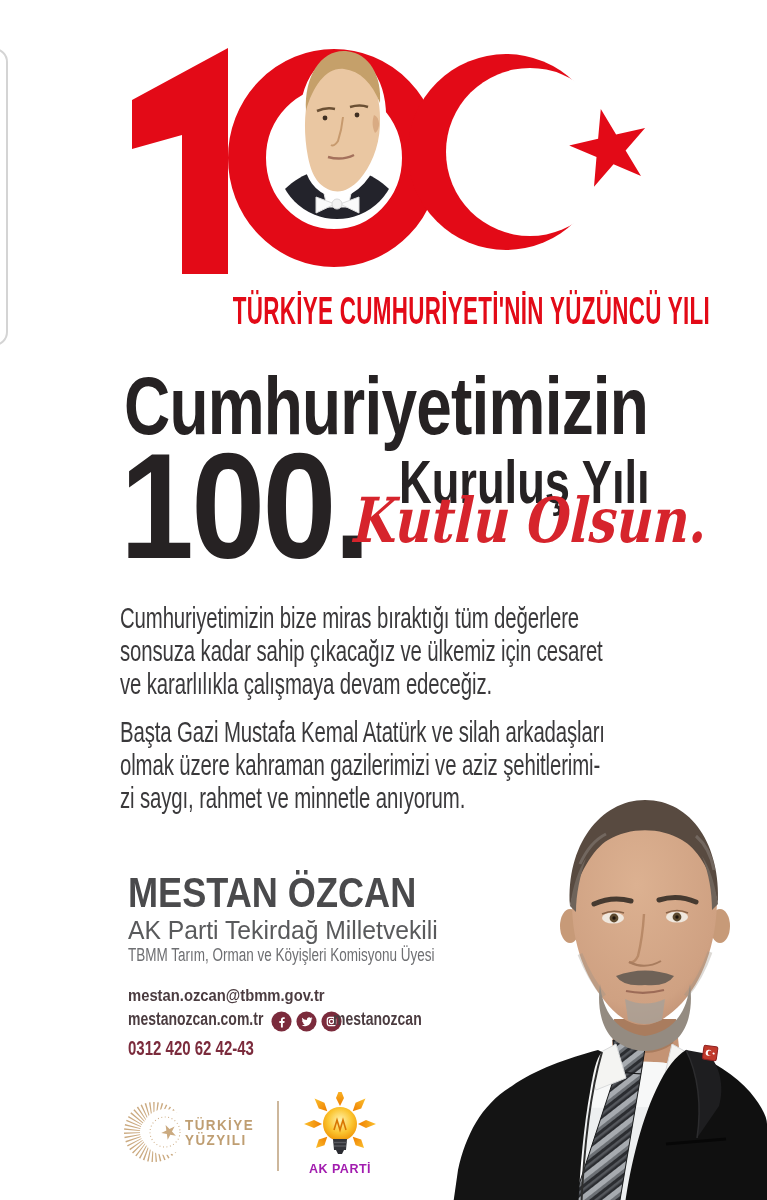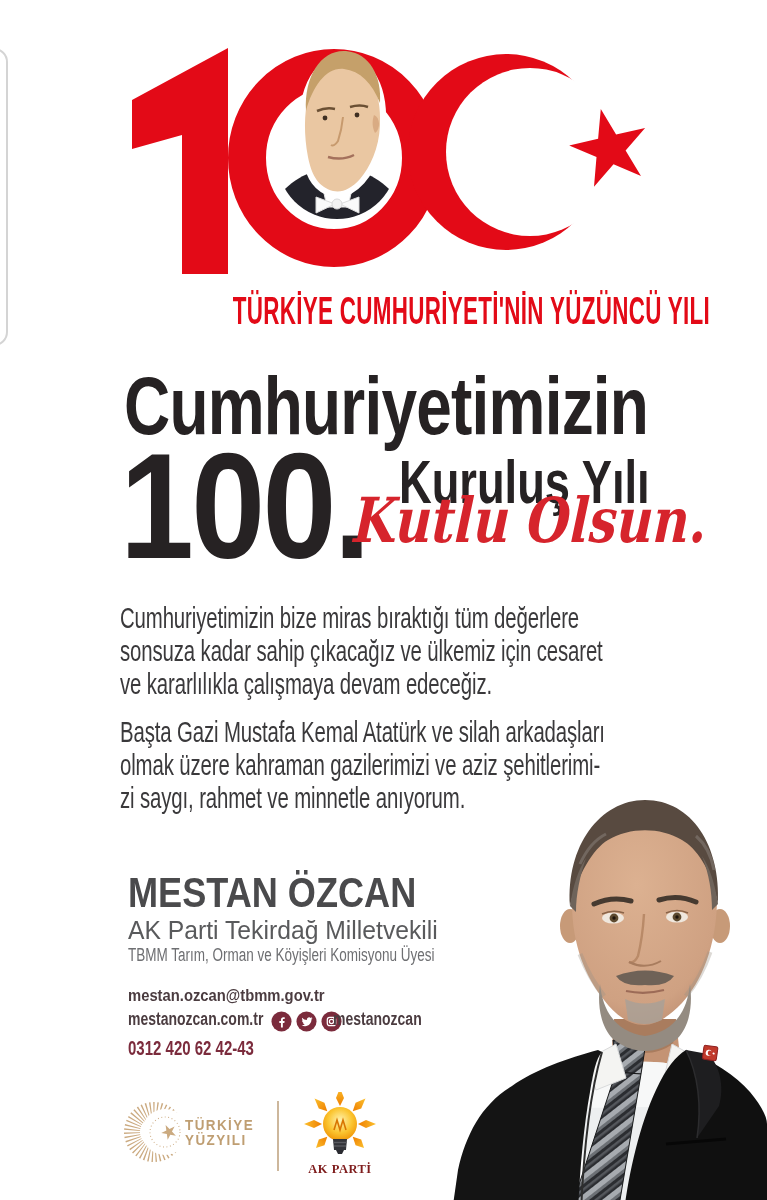--- a/index.html
+++ b/index.html
@@ -75,21 +75,21 @@
   .ty-text {
     left:185px; top:1106px; font-size:14px; font-weight:700; color:#bf9e72;
     letter-spacing:1.5px; line-height:15px; white-space:pre-line;
     transform:scaleX(0.96); transform-origin:left top;
   }
   .footer-divider {
     position:absolute; left:277px; top:1089px; width:2px; height:70px; background:#cdb79c;
   }
   .akp-label {
     left:301px; top:1150px; width:78px; text-align:center;
-    font-size:12.5px; font-weight:700; color:#7f1d1d; letter-spacing:0.5px;font-family:Liberation Serif, serif;
+    font-size:12.5px; font-weight:700; color:#a21caf; letter-spacing:0.5px;
   }
   svg { display:block; }
 </style>
 </head>
 <body>
 
 <div class="page">
 
   <div class="card-edge"></div>
 

